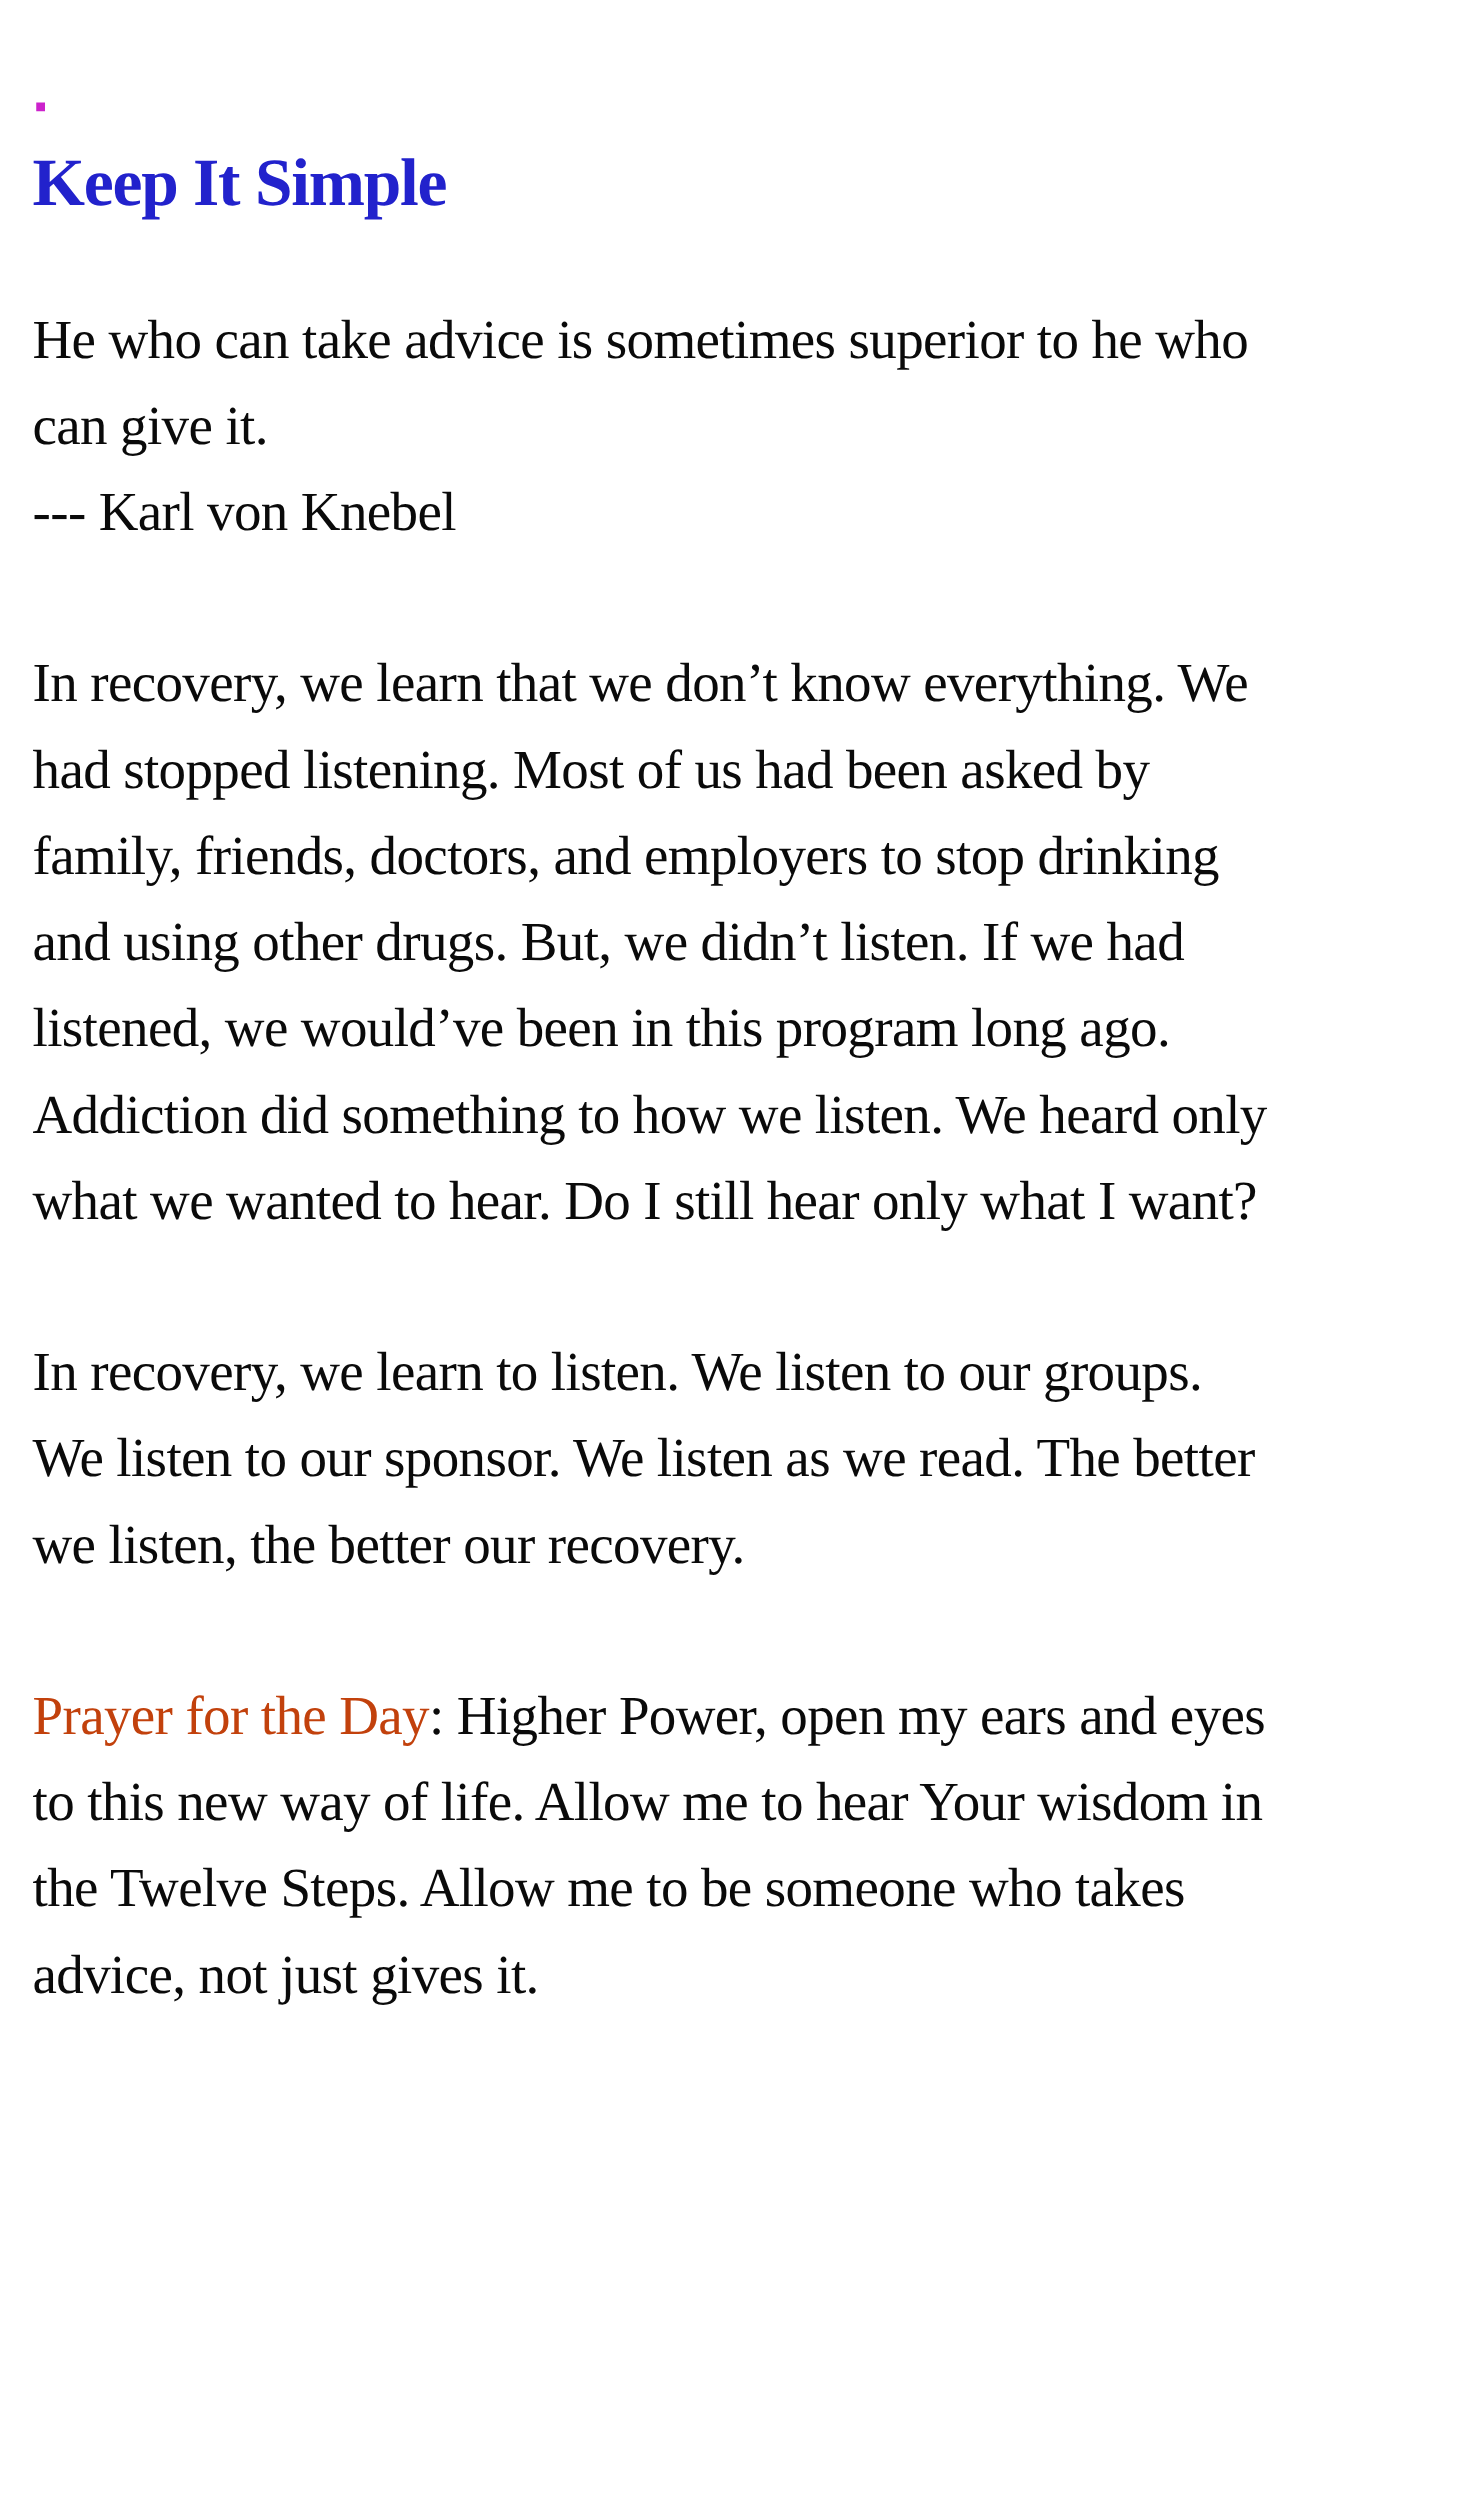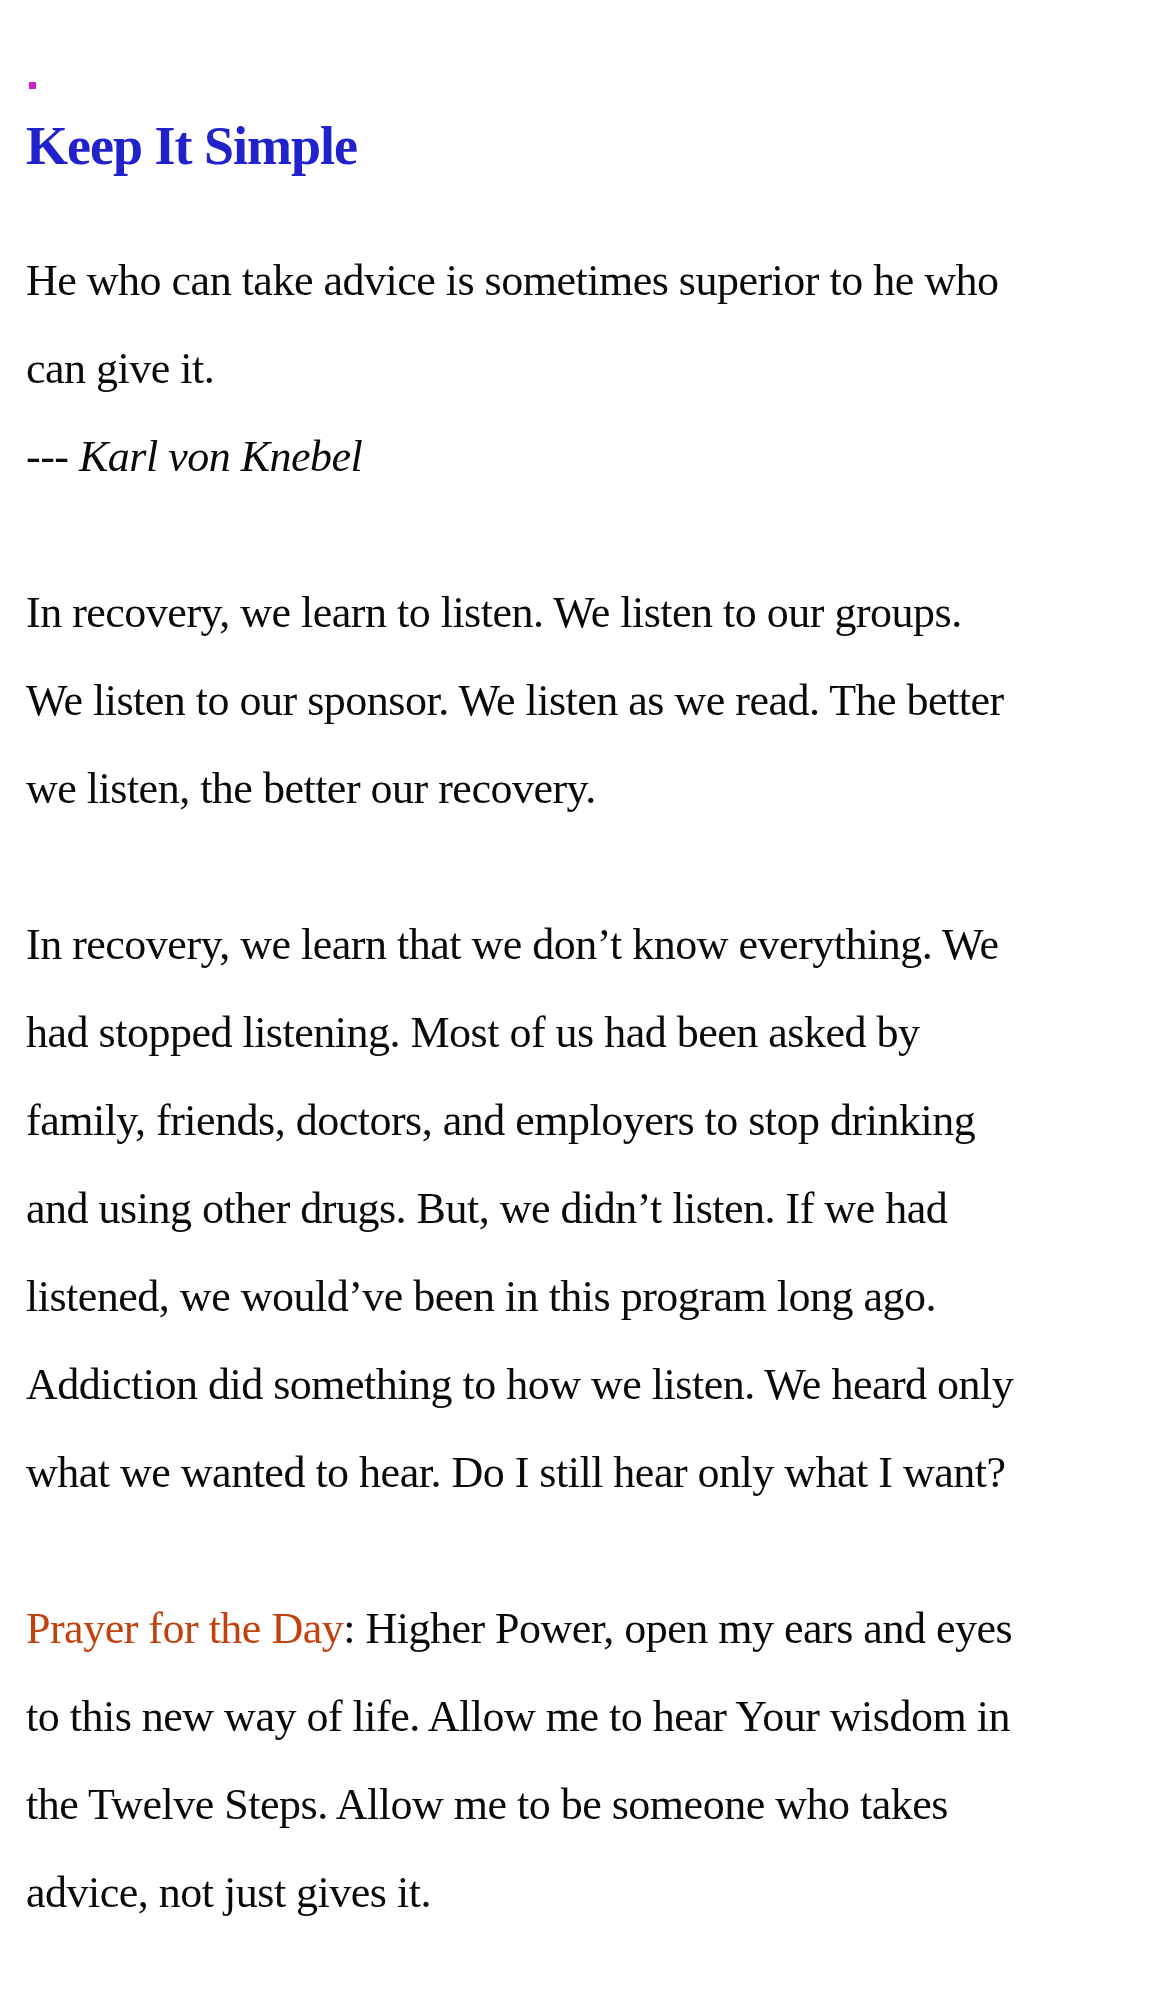--- a/index.html
+++ b/index.html
@@ -31,57 +31,56 @@
     margin: 22px 0 0 0;
     font-size: 54px;
     line-height: 70px;
     font-weight: bold;
     letter-spacing: -1px;
     color: #2222cc;
   }
   .block {
     margin: 0;
     font-size: 44px;
-    line-height: 88px;
+    line-height: 69px;
     letter-spacing: -0.5px;
   }
   .quote-block { margin-top: 56px; }
   .block + .block { margin-top: 68px; }
   .quote-block .attribution {
-    font-style: italic;
   }
   .lines { white-space: pre-line; }
   .red-label { color: #c2410c; }
 </style>
 </head>
 <body>
 
 <div class="page">
 
   <div class="marker-dot"></div>
 
   <h1 class="page-title">Keep It Simple</h1>
 
   <div class="block quote-block">
     <div class="lines">He who can take advice is sometimes superior to he who
 can give it.</div>
     <div class="attribution">--- Karl von Knebel</div>
   </div>
 
-  <p class="block lines">In recovery, we learn to listen. We listen to our groups.
-We listen to our sponsor. We listen as we read. The better
-we listen, the better our recovery.</p>
-
   <p class="block lines">In recovery, we learn that we don’t know everything. We
 had stopped listening. Most of us had been asked by
 family, friends, doctors, and employers to stop drinking
 and using other drugs. But, we didn’t listen. If we had
 listened, we would’ve been in this program long ago.
 Addiction did something to how we listen. We heard only
 what we wanted to hear. Do I still hear only what I want?</p>
+
+  <p class="block lines">In recovery, we learn to listen. We listen to our groups.
+We listen to our sponsor. We listen as we read. The better
+we listen, the better our recovery.</p>
 
   <p class="block"><span class="red-label">Prayer for the Day</span><span class="lines">: Higher Power, open my ears and eyes
 to this new way of life. Allow me to hear Your wisdom in
 the Twelve Steps. Allow me to be someone who takes
 advice, not just gives it.</span></p>
 
 
 </div>
 
 </body></html>

